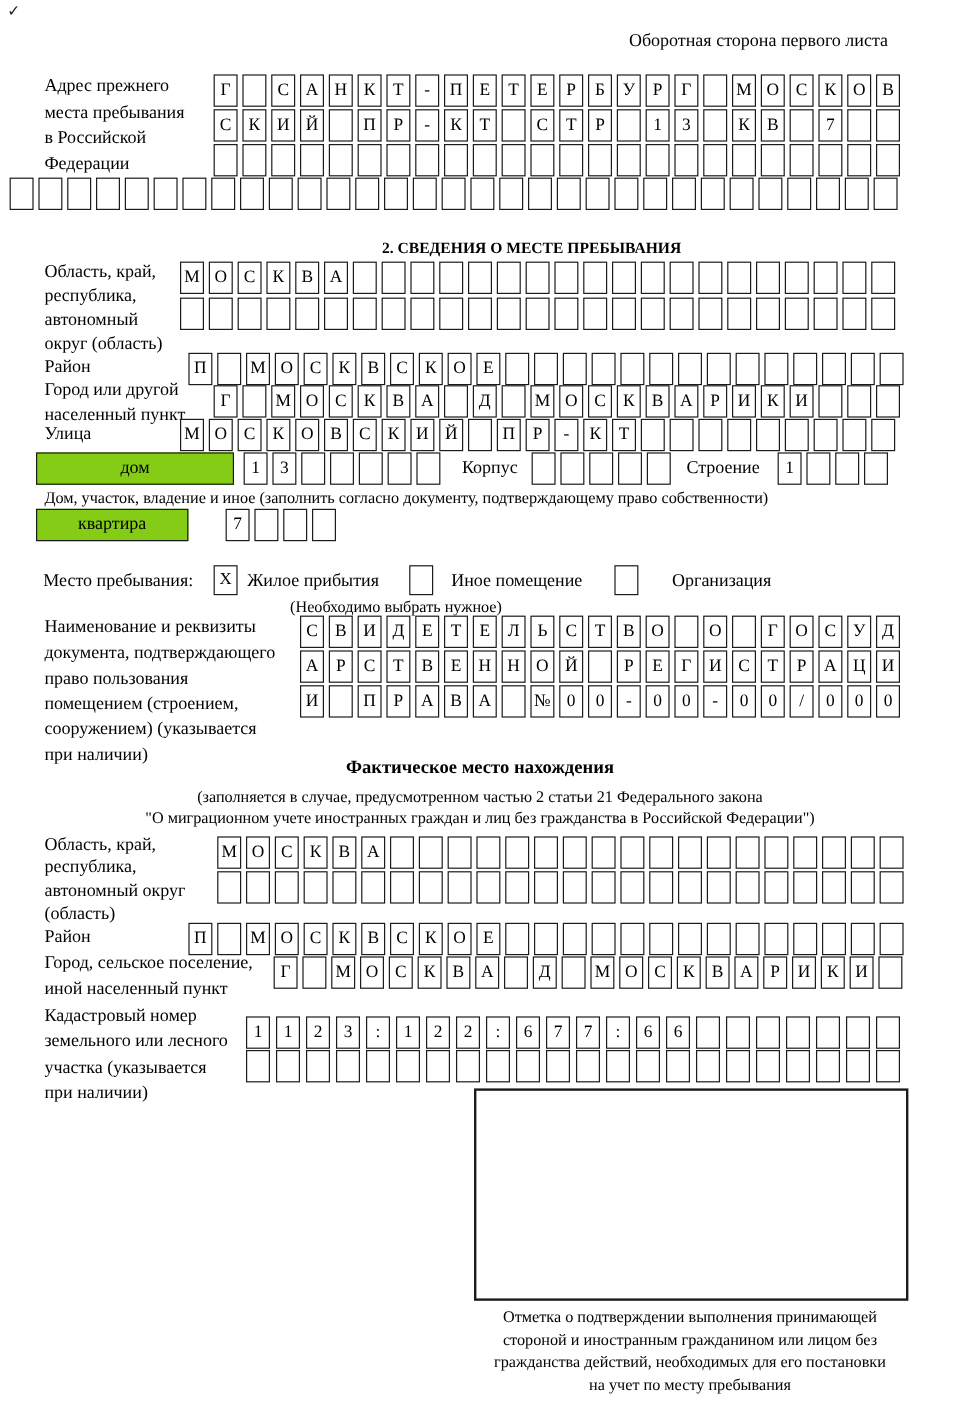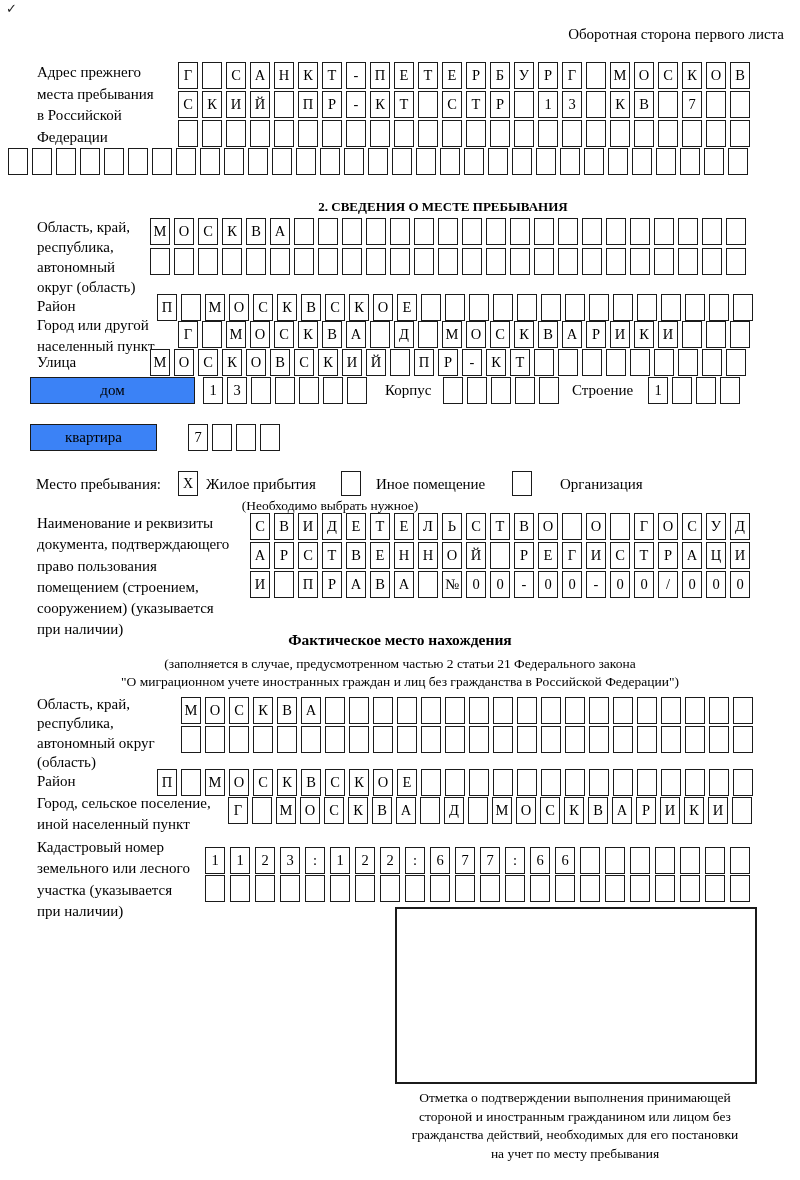--- a/index.html
+++ b/index.html
@@ -8,34 +8,34 @@
   .t{position:absolute;font-size:15px;line-height:21.5px;white-space:pre-line;}
   .small{font-size:13.5px;line-height:17.5px;}
   .bold{font-weight:bold;}
   .center{left:0;width:800px;text-align:center;}
   .cellrow{position:absolute;display:flex;}
   .cell{box-sizing:border-box;flex:none;width:20px;height:27px;border:1.6px solid #1b1b1b;
         margin-right:4px;display:flex;align-items:center;justify-content:center;
         font-size:14.5px;background:#fff;}
   .g25 .cell{margin-right:5px;}
   .labelbox{position:absolute;box-sizing:border-box;border:1.6px solid #1b1b1b;height:27px;
-        display:flex;align-items:center;justify-content:center;font-size:15px;background:#3b82f6;}
+        display:flex;align-items:center;justify-content:center;font-size:15px;background:#84cc16;}
   .checkbox{position:absolute;box-sizing:border-box;border:1.6px solid #1b1b1b;width:20px;height:25px;
         display:flex;align-items:center;justify-content:center;font-size:14px;background:#fff;}
   .bigbox{position:absolute;border:2px solid #1b1b1b;background:#fff;}
   .artifact{position:absolute;left:6px;top:1px;font-size:13px;color:#222;}
 </style>
 </head>
 <body>
 
 <div class="page">
 
   <div class="artifact">✓</div>
 
-  <div class="t" style="left:0;top:24px;width:740px;text-align:right;margin-left:44px;">Оборотная сторона первого листа</div>
+  <div class="t" style="left:0;top:24px;width:740px;text-align:right;">Оборотная сторона первого листа</div>
 
   <div class="t" style="left:37px;top:62px;">Адрес прежнего
 места пребывания
 в Российской
 Федерации</div>
 
   <div class="cellrow" style="left:178px;top:62px;">
       <div class="cell">Г</div>
       <div class="cell"></div>
       <div class="cell">С</div>
@@ -314,20 +314,21 @@
       <div class="cell"></div>
       <div class="cell"></div>
     </div>
   <div class="t" style="left:572px;top:380px;">Строение</div>
   <div class="cellrow" style="left:648px;top:377px;">
       <div class="cell">1</div>
       <div class="cell"></div>
       <div class="cell"></div>
       <div class="cell"></div>
     </div>
+  <div class="t small" style="left:37px;top:406px;">Дом, участок, владение и иное (заполнить согласно документу, подтверждающему право собственности)</div>
 
   <div class="labelbox" style="left:30px;top:424px;width:127px;">квартира</div>
   <div class="cellrow" style="left:188px;top:424px;">
       <div class="cell">7</div>
       <div class="cell"></div>
       <div class="cell"></div>
       <div class="cell"></div>
     </div>
 
   <div class="t" style="left:36px;top:474px;">Место пребывания:</div>

